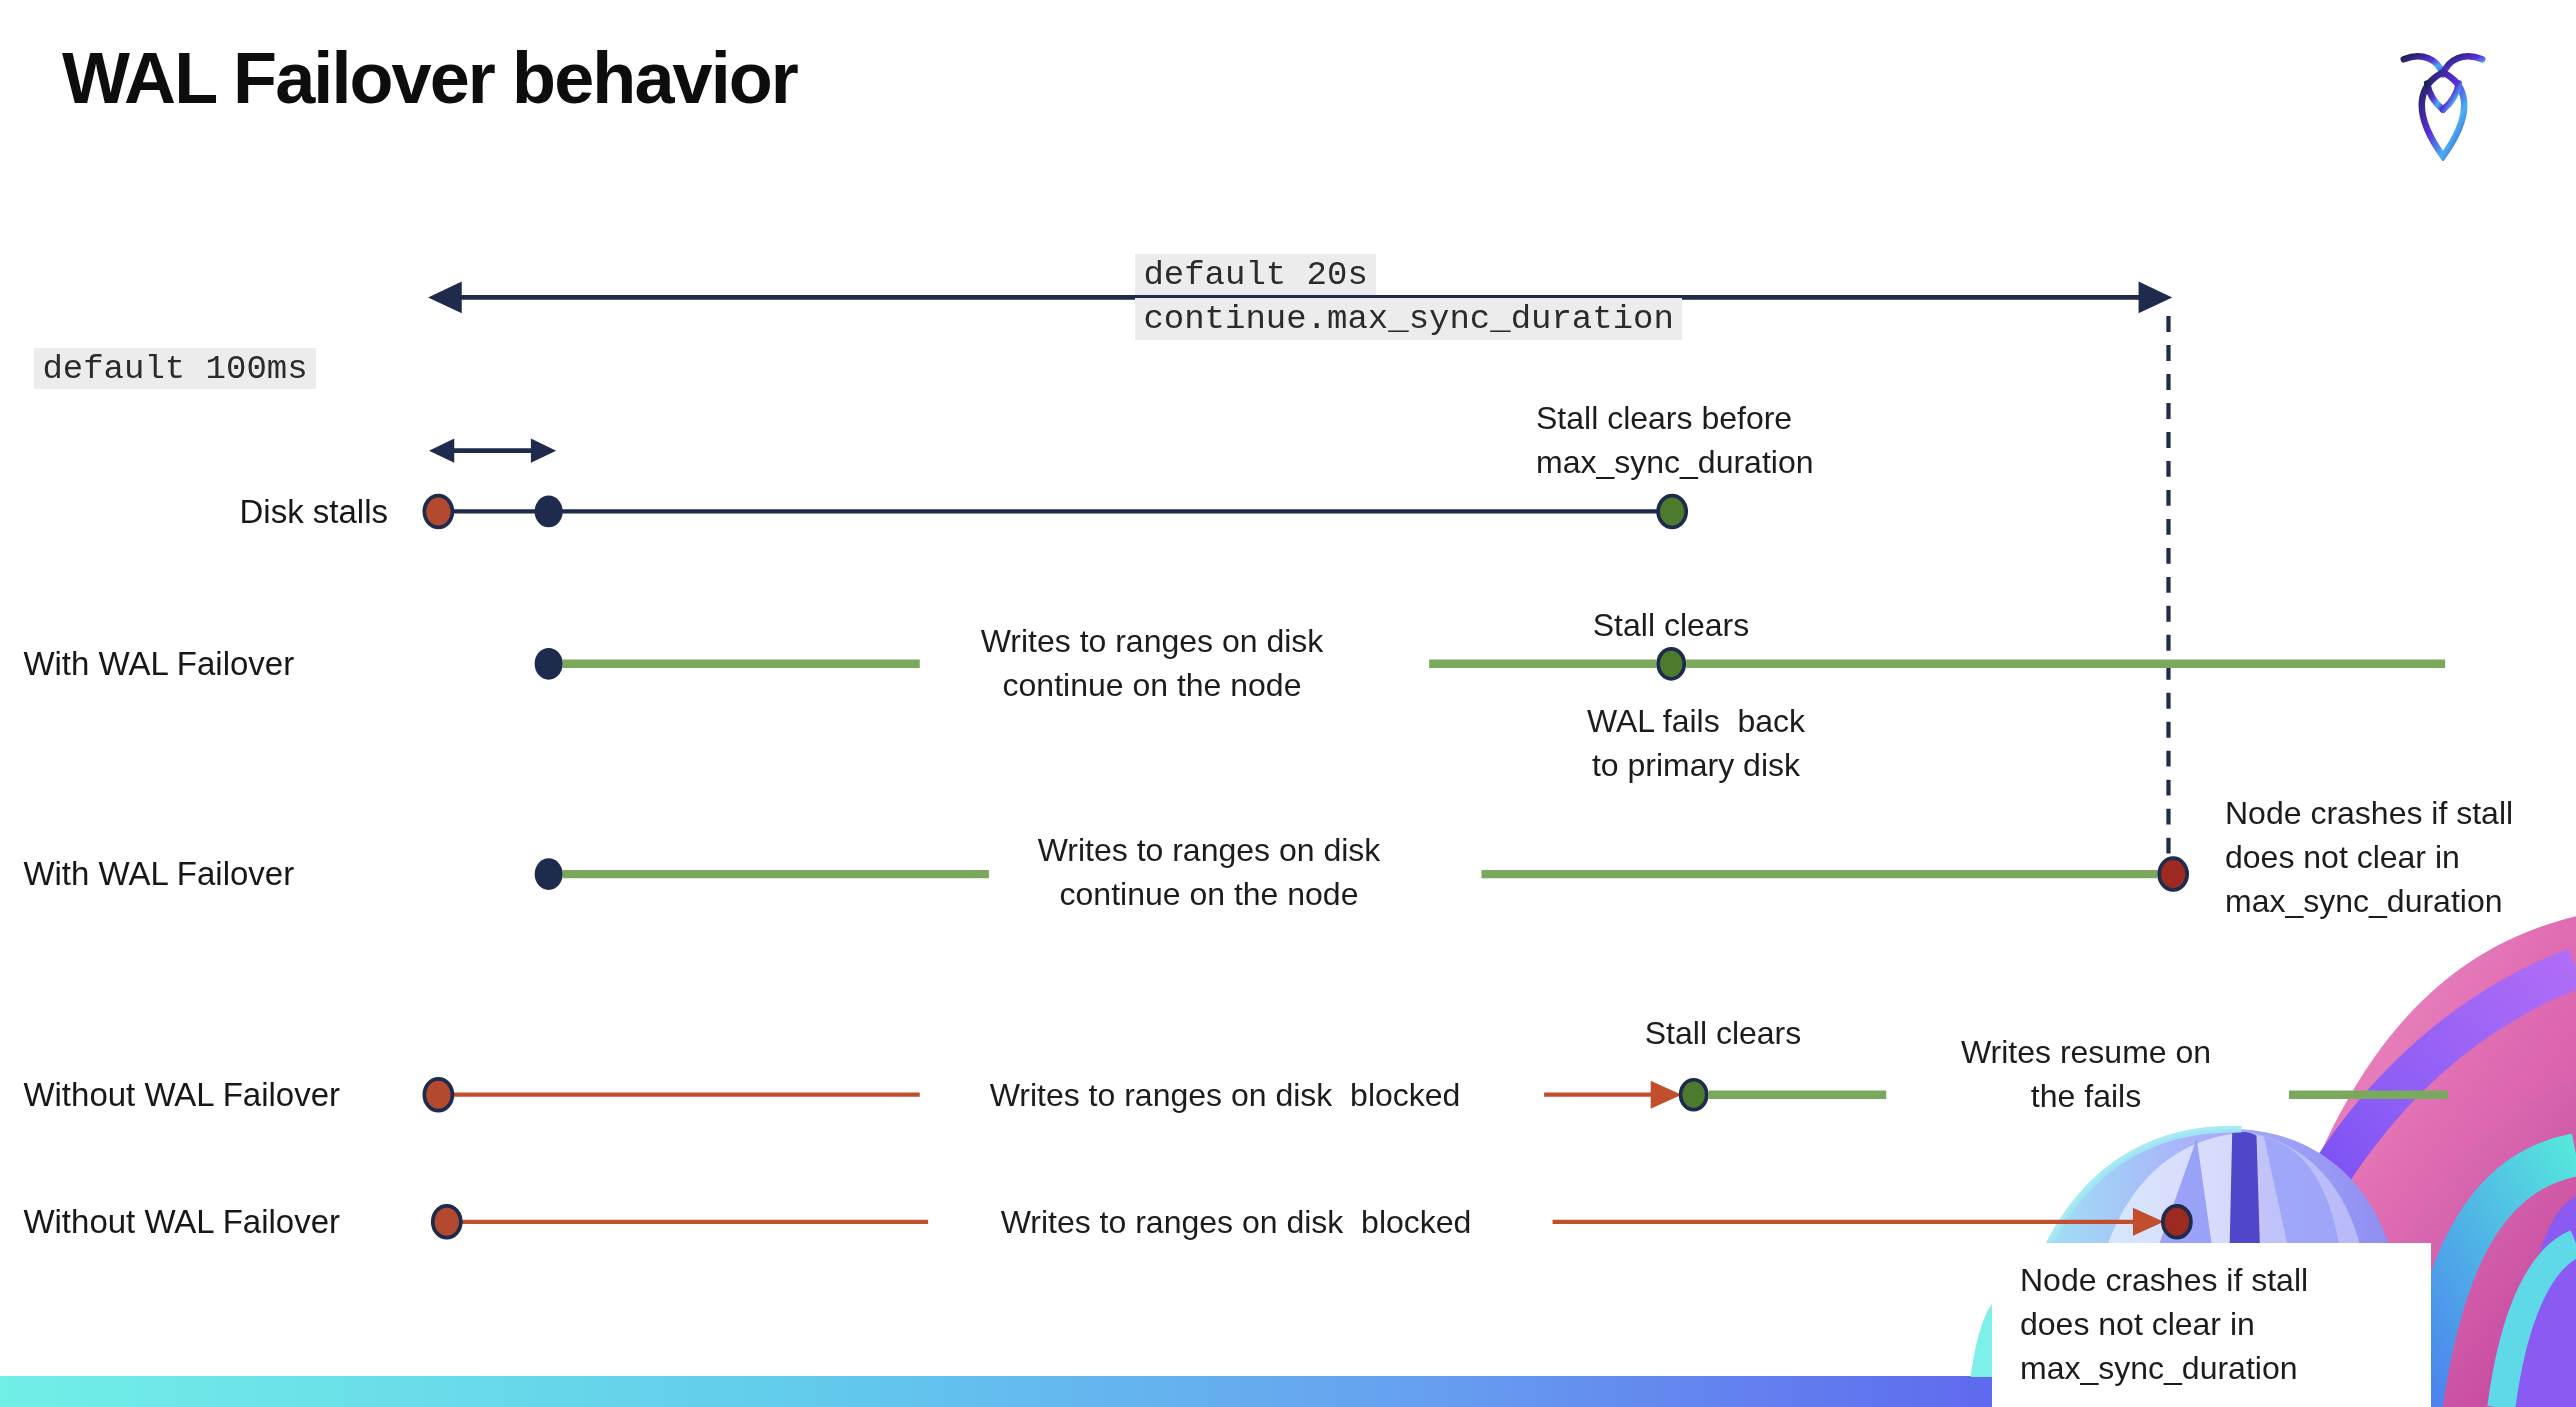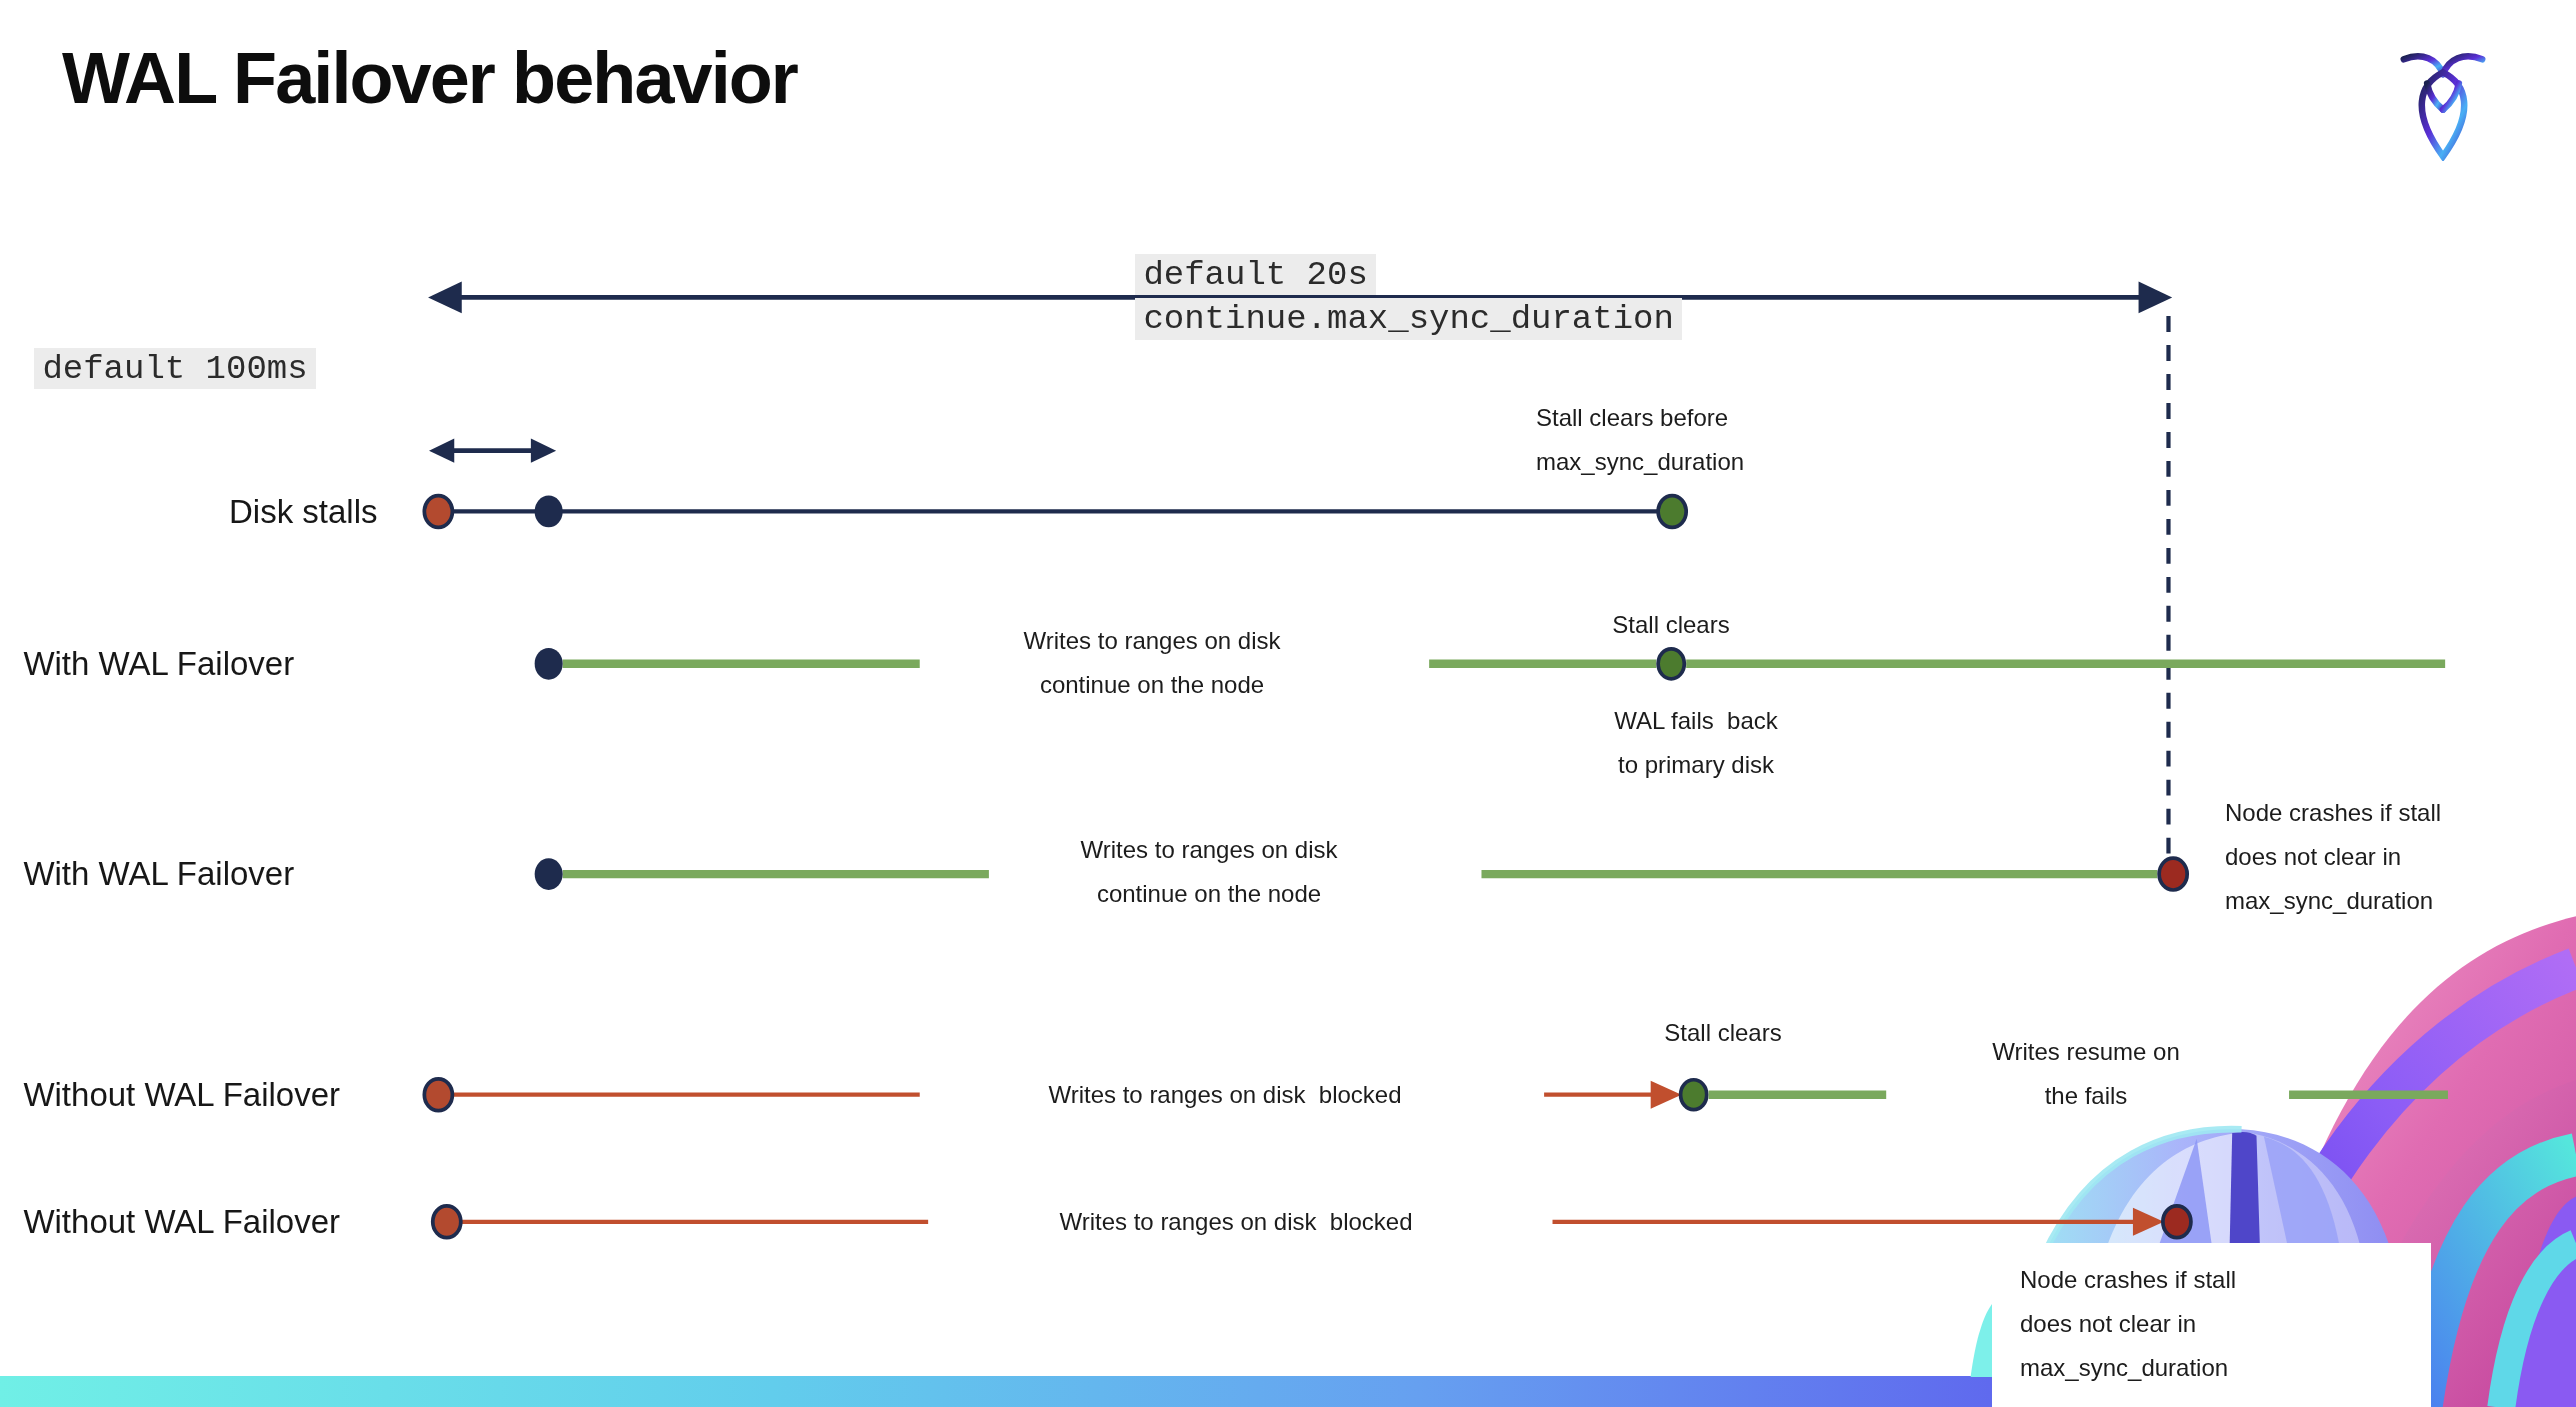--- a/index.html
+++ b/index.html
@@ -3,21 +3,21 @@
 <meta charset="utf-8">
 <style>
   html,body{margin:0;padding:0;background:#ffffff;}
   .slide{position:relative;width:2576px;height:1408px;background:#ffffff;overflow:hidden;
          font-family:"Liberation Sans",sans-serif;color:#1f1f1f;}
   .abs{position:absolute;}
   .page-title{left:62px;top:37px;font-size:72px;font-weight:bold;letter-spacing:-1.9px;color:#0d0d0d;}
   .mono-label{font-family:"Liberation Mono","DejaVu Sans Mono",monospace;font-size:34px;line-height:32px;color:#2b2b2b;}
   .mono-label span{background:#ececec;display:inline-block;padding:4.7px 8.4px;margin-bottom:2.8px;}
   .row-label{font-size:33px;line-height:43px;color:#171717;white-space:nowrap;}
-  .callout{font-size:24px;line-height:44px;color:#1c1c1c;text-align:center;white-space:nowrap;}
+  .callout{font-size:32px;line-height:44px;color:#1c1c1c;text-align:center;white-space:nowrap;}
   .callout.left-align{text-align:left;}
   .center{transform:translateX(-50%);}
   .pre{white-space:pre;}
   .bottom-bar{left:0;top:1376px;width:2576px;height:32px;
      background:linear-gradient(90deg,#70efe6 0%,#62cdec 30%,#66a0f0 55%,#5f68ee 78%,#7452f2 100%);}
   .crash-box{left:1992px;top:1243px;width:439px;height:165px;background:#ffffff;}
   .crash-box .callout{position:absolute;left:28px;top:15px;text-align:left;}
   svg{display:block;}
 </style>
 </head>
@@ -163,21 +163,21 @@
   </svg>
 
   <div class="abs mono-label" style="left:1135px;top:254px;">
     <span class="pre">default 20s</span><br>
     <span class="pre">continue.max_sync_duration</span>
   </div>
   <div class="abs mono-label" style="left:34px;top:348px;">
     <span class="pre">default 100ms</span><br>
   </div>
 
-  <div class="abs row-label" style="left:229px;top:490px;width:159px;">Disk stalls</div>
+  <div class="abs row-label" style="left:229px;top:490px;width:159px;text-align:right;">Disk stalls</div>
   <div class="abs row-label" style="left:23.4px;top:642px;">With WAL Failover</div>
   <div class="abs row-label" style="left:23.4px;top:852px;">With WAL Failover</div>
   <div class="abs row-label" style="left:23.4px;top:1073px;">Without WAL Failover</div>
   <div class="abs row-label" style="left:23.4px;top:1200px;">Without WAL Failover</div>
 
   <div class="abs callout left-align" style="left:1536px;top:396px;">
     <div>Stall clears before</div>
     <div>max_sync_duration</div>
   </div>
 

